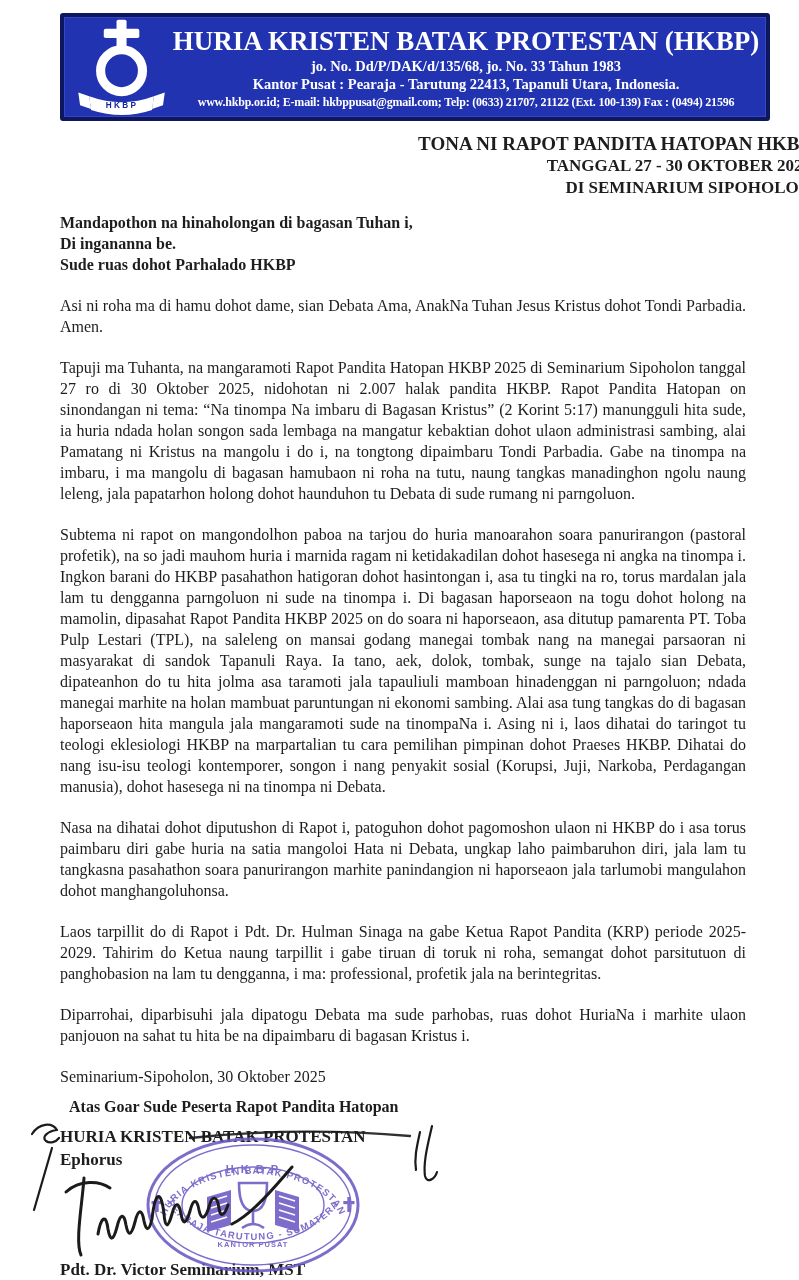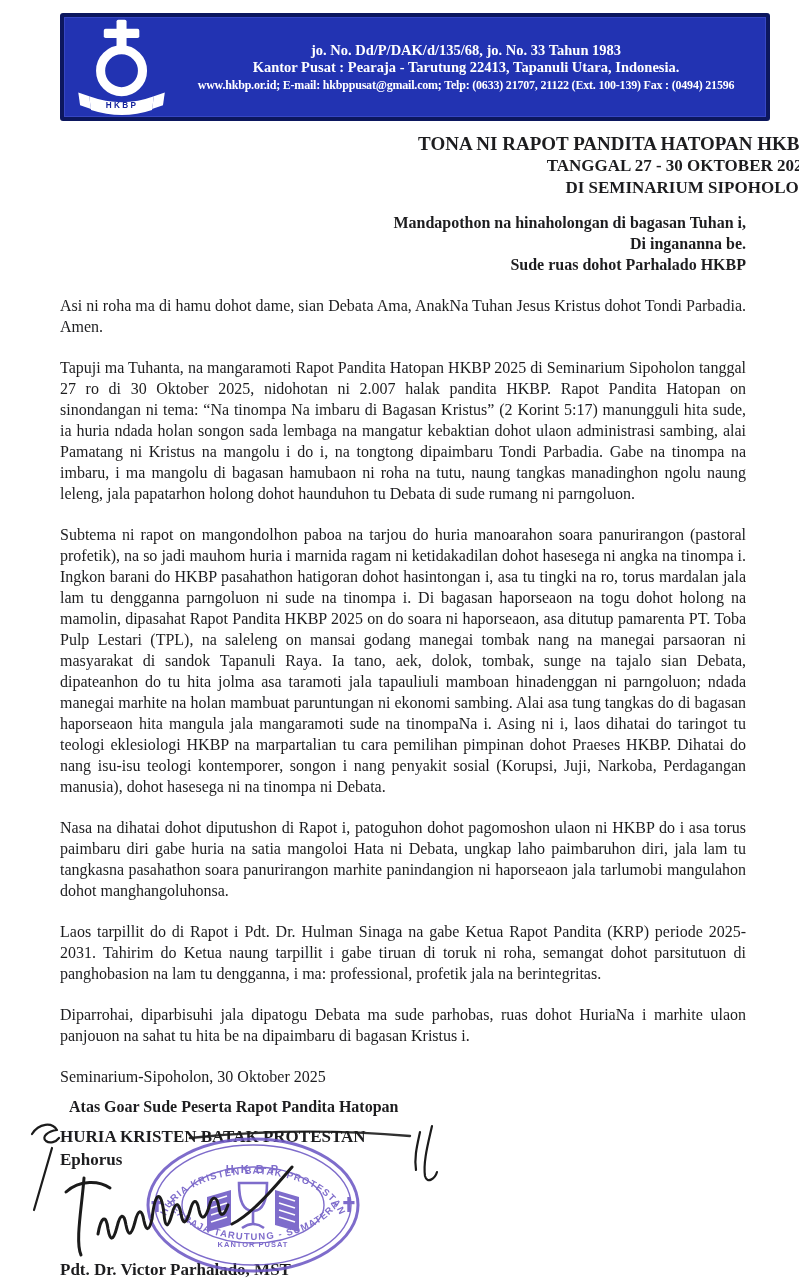--- a/index.html
+++ b/index.html
@@ -28,21 +28,21 @@
   .lh-contact{font-size:12px;font-weight:bold;white-space:nowrap;letter-spacing:-0.2px;margin-top:1px;}
   
   .doc-title{position:absolute;left:12px;top:132px;width:100%;text-align:right;font-weight:bold;}
   .doc-title .t1{font-size:19px;line-height:23px;}
   .doc-title .t2,.doc-title .t3{font-size:17px;line-height:22px;padding-left:40px;}
   
   .body-text{
     position:absolute;left:60px;top:212px;width:686px;
     font-size:16px;line-height:21px;text-align:justify;
   }
-  .salutation{font-weight:bold;text-align:right;margin:0 0 20px 0;}
+  .salutation{font-weight:bold;text-align:left;margin:0 0 20px 0;}
   .body-text p{margin:0 0 20px 0;}
   .closing{margin-top:0;}
   .closing .place{margin:0;}
   .closing .behalf{font-weight:bold;margin:9px;}
   
   .sign-zone{position:relative;height:170px;margin-top:9px;text-align:left;}
   .sign-org{position:absolute;left:0;top:0;font-size:17px;font-weight:bold;white-space:nowrap;z-index:1;}
   .sign-role{position:absolute;left:0;top:23px;font-size:17px;font-weight:bold;z-index:1;}
   .sign-name{position:absolute;left:0;top:133px;font-size:17px;font-weight:bold;white-space:nowrap;z-index:1;}
   .sign-overlay{position:absolute;left:-38px;top:-12px;width:460px;height:195px;z-index:3;pointer-events:none;}
@@ -61,20 +61,21 @@
       <rect x="30" y="13" width="39" height="10" rx="2" fill="#ffffff"></rect>
 
       <circle cx="49.5" cy="59" r="23" fill="none" stroke="#ffffff" stroke-width="10"></circle>
 
       <path d="M14,87 Q50,100 85,87 L83,102 Q50,113 16,102 Z" fill="#ffffff"></path>
       <path d="M14,87 L2,83 L4,97 L16,101 Z" fill="#ffffff"></path>
       <path d="M85,87 L97,83 L95,97 L83,101 Z" fill="#ffffff"></path>
       <text x="50" y="100" text-anchor="middle" font-family="Liberation Sans, sans-serif" font-size="9" font-weight="bold" fill="#16249c" letter-spacing="2.5">HKBP</text>
     </svg>
     <div class="lh-text">
+      <div class="lh-org">HURIA KRISTEN BATAK PROTESTAN (HKBP)</div>
       <div class="lh-sub">jo. No. Dd/P/DAK/d/135/68, jo. No. 33 Tahun 1983</div>
       <div class="lh-sub">Kantor Pusat : Pearaja - Tarutung 22413, Tapanuli Utara, Indonesia.</div>
       <div class="lh-contact">www.hkbp.or.id; E-mail: hkbppusat@gmail.com; Telp: (0633) 21707, 21122 (Ext. 100-139) Fax : (0494) 21596</div>
     </div>
   </div>
 
   <div class="doc-title">
     <div class="t1">TONA NI RAPOT PANDITA HATOPAN HKBP</div>
     <div class="t2">TANGGAL 27 - 30 OKTOBER 2025</div>
     <div class="t3">DI SEMINARIUM SIPOHOLON</div>
@@ -85,32 +86,32 @@
     <div class="salutation">
       <div>Mandapothon na hinaholongan di bagasan Tuhan i,</div>
       <div>Di ingananna be.</div>
       <div>Sude ruas dohot Parhalado HKBP</div>
     </div>
 
     <p>Asi ni roha ma di hamu dohot dame, sian Debata Ama, AnakNa Tuhan Jesus Kristus dohot Tondi Parbadia. Amen.</p>
     <p>Tapuji ma Tuhanta, na mangaramoti Rapot Pandita Hatopan HKBP 2025 di Seminarium Sipoholon tanggal 27 ro di 30 Oktober 2025, nidohotan ni 2.007 halak pandita HKBP. Rapot Pandita Hatopan on sinondangan ni tema: “Na tinompa Na imbaru di Bagasan Kristus” (2 Korint 5:17) manungguli hita sude, ia huria ndada holan songon sada lembaga na mangatur kebaktian dohot ulaon administrasi sambing, alai Pamatang ni Kristus na mangolu i do i, na tongtong dipaimbaru Tondi Parbadia. Gabe na tinompa na imbaru, i ma mangolu di bagasan hamubaon ni roha na tutu, naung tangkas manadinghon ngolu naung leleng, jala papatarhon holong dohot haunduhon tu Debata di sude rumang ni parngoluon.</p>
     <p>Subtema ni rapot on mangondolhon paboa na tarjou do huria manoarahon soara panurirangon (pastoral profetik), na so jadi mauhom huria i marnida ragam ni ketidakadilan dohot hasesega ni angka na tinompa i. Ingkon barani do HKBP pasahathon hatigoran dohot hasintongan i, asa tu tingki na ro, torus mardalan jala lam tu dengganna parngoluon ni sude na tinompa i. Di bagasan haporseaon na togu dohot holong na mamolin, dipasahat Rapot Pandita HKBP 2025 on do soara ni haporseaon, asa ditutup pamarenta PT. Toba Pulp Lestari (TPL), na saleleng on mansai godang manegai tombak nang na manegai parsaoran ni masyarakat di sandok Tapanuli Raya. Ia tano, aek, dolok, tombak, sunge na tajalo sian Debata, dipateanhon do tu hita jolma asa taramoti jala tapauliuli mamboan hinadenggan ni parngoluon; ndada manegai marhite na holan mambuat paruntungan ni ekonomi sambing. Alai asa tung tangkas do di bagasan haporseaon hita mangula jala mangaramoti sude na tinompaNa i. Asing ni i, laos dihatai do taringot tu teologi eklesiologi HKBP na marpartalian tu cara pemilihan pimpinan dohot Praeses HKBP. Dihatai do nang isu-isu teologi kontemporer, songon i nang penyakit sosial (Korupsi, Juji, Narkoba, Perdagangan manusia), dohot hasesega ni na tinompa ni Debata.</p>
     <p>Nasa na dihatai dohot diputushon di Rapot i, patoguhon dohot pagomoshon ulaon ni HKBP do i asa torus paimbaru diri gabe huria na satia mangoloi Hata ni Debata, ungkap laho paimbaruhon diri, jala lam tu tangkasna pasahathon soara panurirangon marhite panindangion ni haporseaon jala tarlumobi mangulahon dohot manghangoluhonsa.</p>
-    <p>Laos tarpillit do di Rapot i Pdt. Dr. Hulman Sinaga na gabe Ketua Rapot Pandita (KRP) periode 2025-2031. Tahirim do Ketua naung tarpillit i gabe tiruan di toruk ni roha, semangat dohot parsitutuon di panghobasion na lam tu dengganna, i ma: professional, profetik jala na berintegritas.</p>
+    <p>Laos tarpillit do di Rapot i Pdt. Dr. Hulman Sinaga na gabe Ketua Rapot Pandita (KRP) periode 2025-2029. Tahirim do Ketua naung tarpillit i gabe tiruan di toruk ni roha, semangat dohot parsitutuon di panghobasion na lam tu dengganna, i ma: professional, profetik jala na berintegritas.</p>
     <p>Diparrohai, diparbisuhi jala dipatogu Debata ma sude parhobas, ruas dohot HuriaNa i marhite ulaon panjouon na sahat tu hita be na dipaimbaru di bagasan Kristus i.</p>
 
     <div class="closing">
       <div class="place">Seminarium-Sipoholon, 30 Oktober 2025</div>
       <div class="behalf">Atas Goar Sude Peserta Rapot Pandita Hatopan</div>
     </div>
 
     <div class="sign-zone">
       <div class="sign-org">HURIA KRISTEN BATAK PROTESTAN</div>
       <div class="sign-role">Ephorus</div>
-      <div class="sign-name">Pdt. Dr. Victor Parhalado, MST</div>
+      <div class="sign-name">Pdt. Dr. Victor Seminarium, MST</div>
 
       <svg class="sign-overlay" viewBox="0 0 460 195">
 
         <g class="stamp-ink" transform="translate(121,21)">
           <ellipse cx="110" cy="70" rx="105" ry="66" fill="none" stroke="#6d58c4" stroke-width="3"></ellipse>
           <ellipse cx="110" cy="70" rx="98" ry="60" fill="none" stroke="#6d58c4" stroke-width="1.4"></ellipse>
           <ellipse cx="110" cy="70" rx="71" ry="38" fill="none" stroke="#6d58c4" stroke-width="1.4"></ellipse>
           <defs>
             <path id="arcTop" d="M 22,84 A 89,53 0 0 1 198,84"></path>
             <path id="arcBot" d="M 20,58 A 91,55 0 0 0 200,58"></path>

